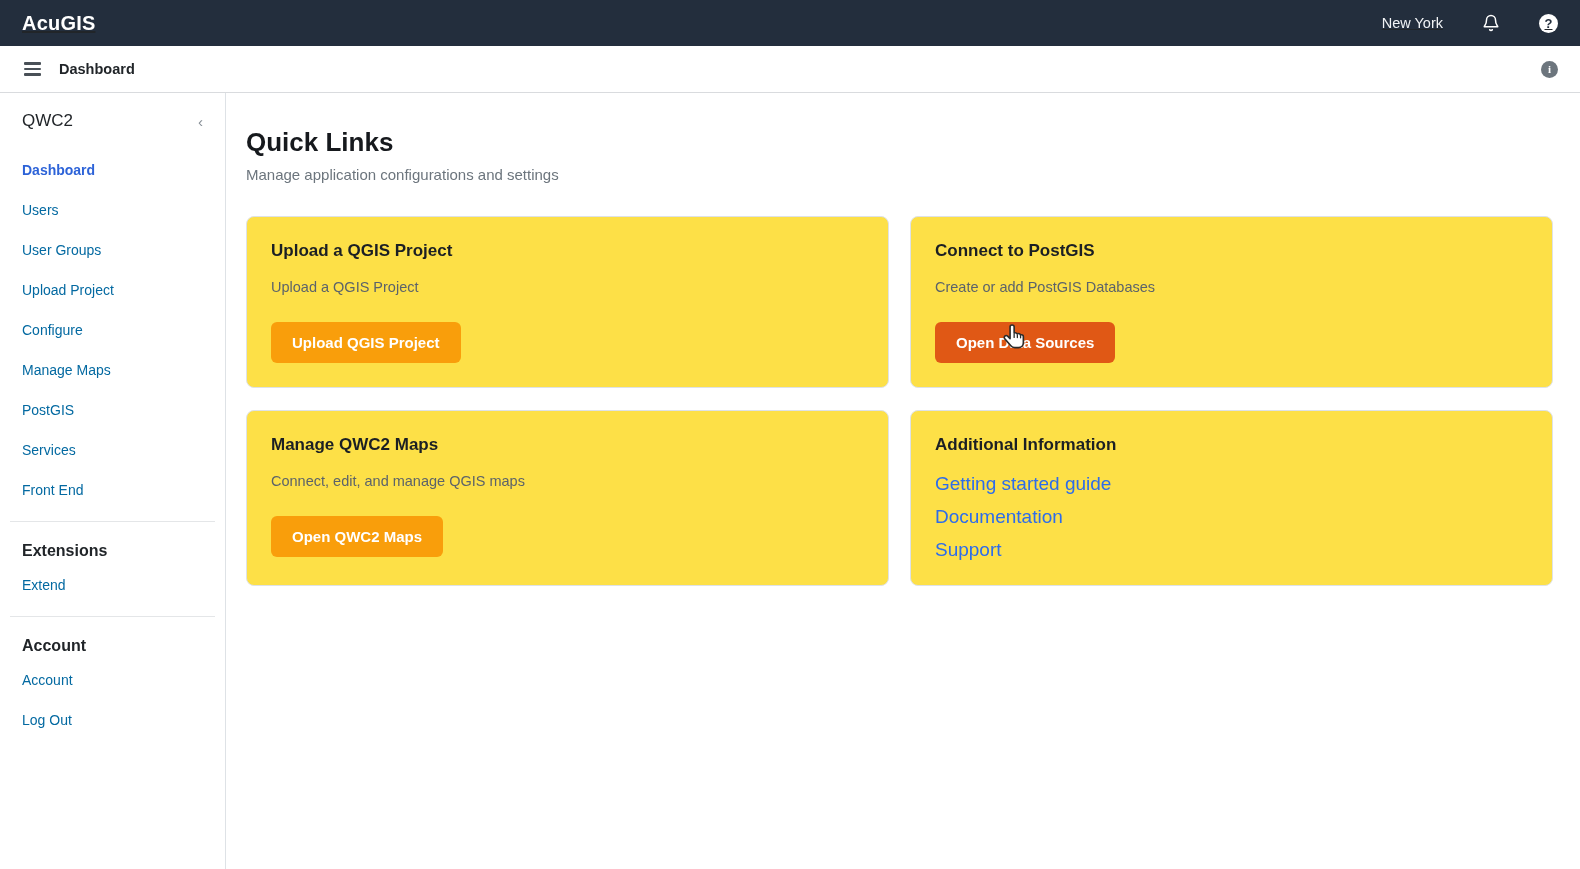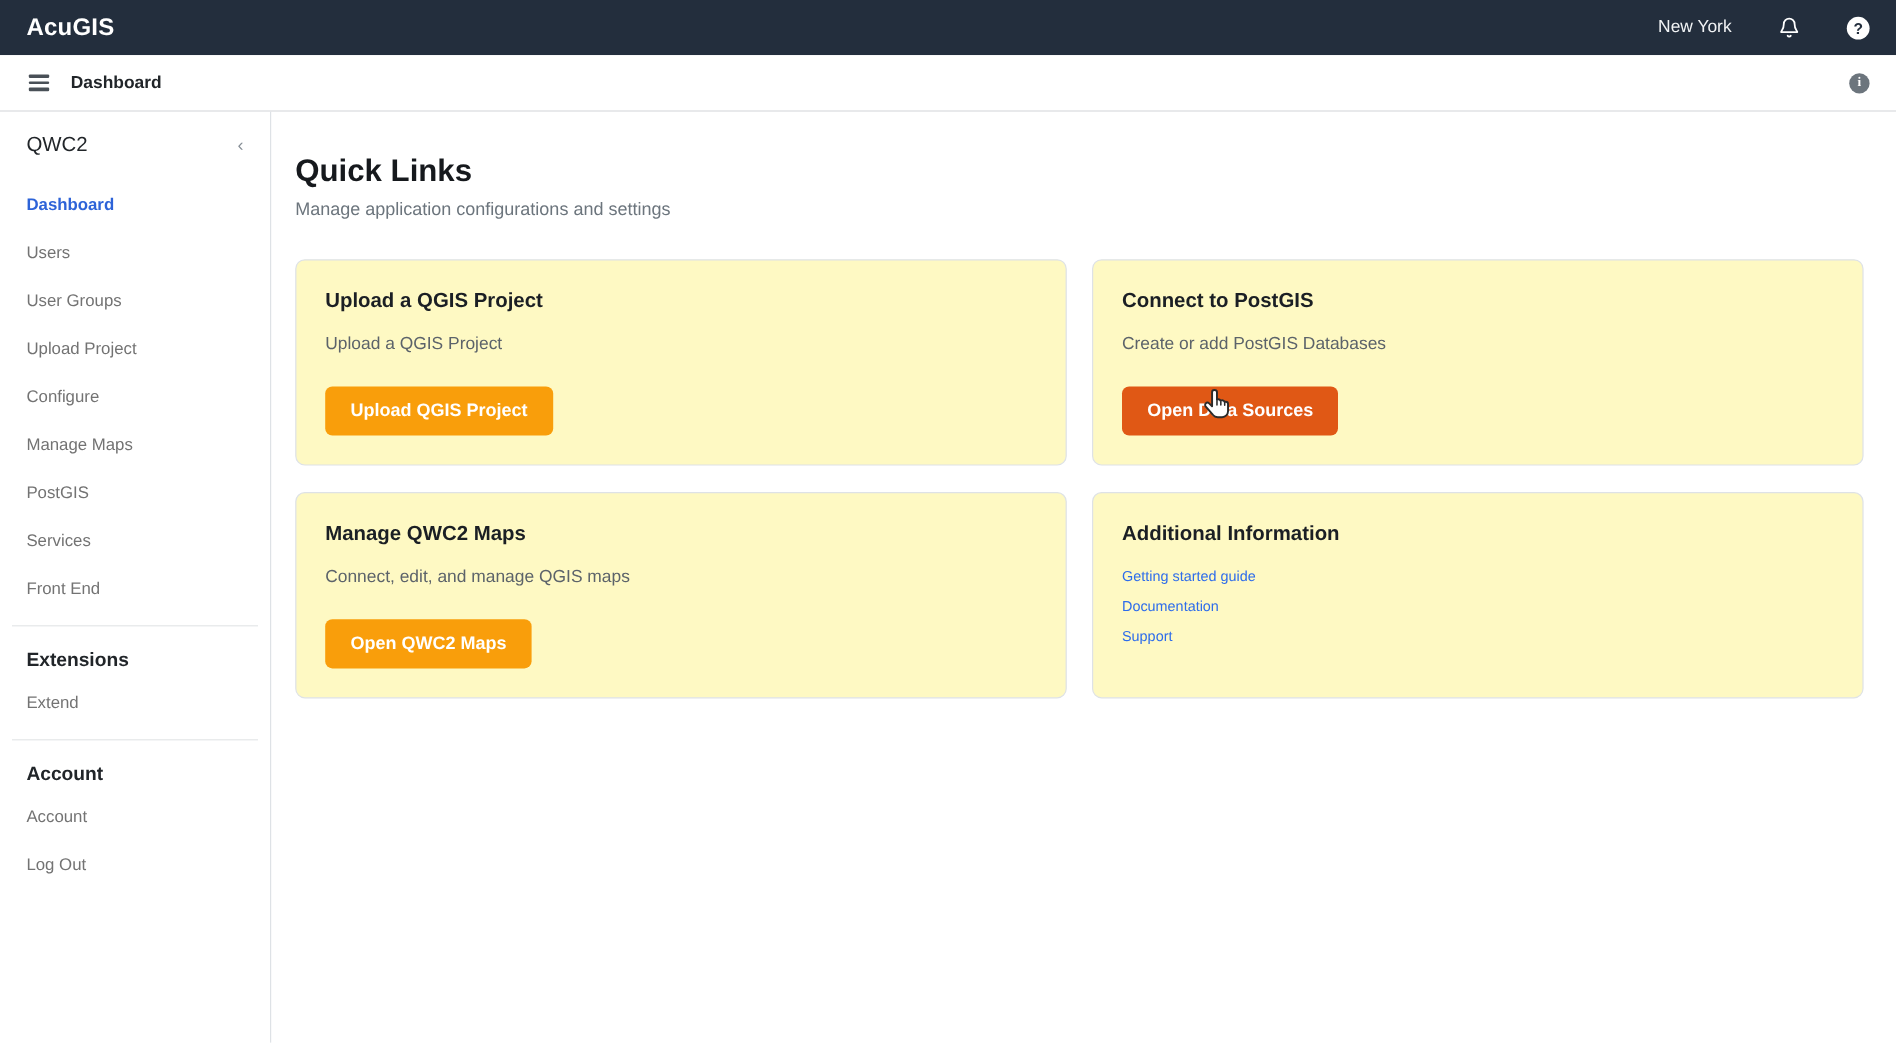--- a/index.html
+++ b/index.html
@@ -12,20 +12,21 @@
   }
 
   
   .topbar {
     height: 46px;
     background: #232e3d;
     display: flex;
     align-items: center;
     justify-content: space-between;
     padding: 0 22px;
+    text-decoration: underline;
   }
   .brand {
     color: #ffffff;
     font-size: 20px;
     font-weight: 700;
     letter-spacing: 0.2px;
   }
   .topbar-right {
     display: flex;
     align-items: center;
@@ -94,21 +95,21 @@
     padding: 0 22px;
     margin-bottom: 30px;
   }
   .sidebar-title { font-size: 17px; font-weight: 400; color: #212529; }
   .collapse-chevron { color: #868e96; font-size: 15px; cursor: pointer; line-height: 1; }
   .side-item {
     display: block;
     padding: 0 22px;
     margin-bottom: 22px;
     font-size: 14px;
-    color: #737373;
+    color: #0369a1;
     text-decoration: none;
     cursor: pointer;
     line-height: 1;
     padding-top: 2px; padding-bottom: 2px;
     margin-top: 8px;
   }
   .side-item.active { color: #2d63d8; font-weight: 700; }
   .side-divider { border: none; border-top: 1px solid #e4e6e8; margin: 18px 10px 20px 10px; }
   .side-heading {
     padding: 0 22px;
@@ -123,21 +124,21 @@
   .page-title { font-size: 26px; font-weight: 700; color: #16191d; margin-bottom: 8px; margin-top: 12px; }
   .page-subtitle { font-size: 15px; color: #6c757d; }
 
   .cards-grid {
     margin-top: 33px;
     display: grid;
     grid-template-columns: 1fr 1fr;
     gap: 22px 21px;
   }
   .card {
-    background: #fef9c3;
+    background: #fde047;
     border: 1px solid #dee2e6;
     border-radius: 8px;
     padding: 24px;
     min-height: 161px;
   }
   .card-title { font-size: 17px; font-weight: 700; color: #1b1f24; margin-bottom: 18px; }
   .card-desc { font-size: 14.5px; color: #5c636a; }
   .btn {
     display: inline-block;
     margin-top: 27px;
@@ -147,21 +148,21 @@
     font-family: "Liberation Sans", sans-serif;
     font-size: 15px;
     font-weight: 700;
     color: #ffffff;
     cursor: pointer;
   }
   .btn-orange { background: #f99e0b; }
   .btn-orange-hover { background: #e05815; }
 
   .card-links { margin-top: 17px; display: flex; flex-direction: column; gap: 11px; }
-  .card-link { font-size: 12px; color: #2d6ceb; text-decoration: none; cursor: pointer; width: max-content; }
+  .card-link { font-size: 19px; color: #2d6ceb; text-decoration: none; cursor: pointer; width: max-content; }
 
   
   .cursor-overlay {
     position: absolute;
     left: 1002px;
     top: 323px;
     width: 26px;
     height: 30px;
     pointer-events: none;
     z-index: 10;

